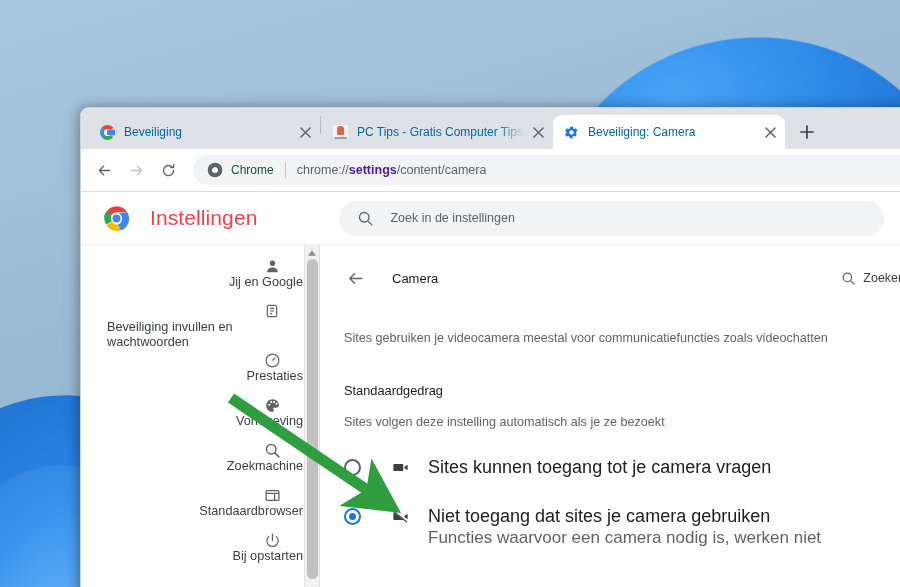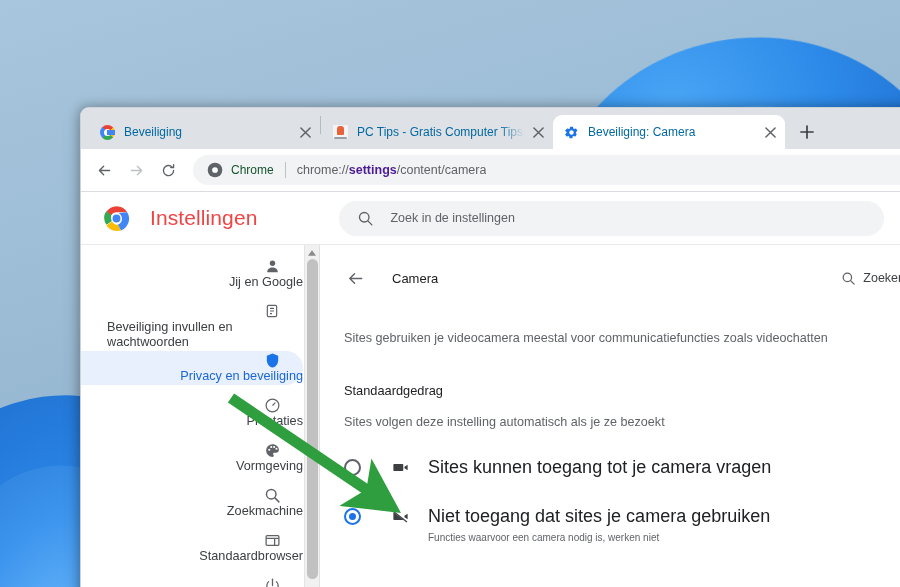--- a/index.html
+++ b/index.html
@@ -257,21 +257,21 @@
   .radio.checked::after {
     content:""; position:absolute; inset: 3px; border-radius:50%; background:#1a73e8;
   }
   .radio-ico {
     width: 20px; height: 20px; flex:none; color:#3c4043;
     margin-left: 29px; margin-top: 0px;
     display:flex; align-items:center; justify-content:center;
   }
   .radio-txt { margin-left: 18px; min-width:0; }
   .radio-label { font-size: 18px; color: #202124; line-height: 18px; }
-  .radio-sublabel { font-size: 10px; color: #5f6368; margin-top: 3px; line-height: 17px; }
+  .radio-sublabel { font-size: 17px; color: #5f6368; margin-top: 3px; line-height: 17px; }
 
   
   #green-arrow { position: absolute; left: 0; top: 0; width: 900px; height: 587px;
      pointer-events: none; }
 </style>
 </head>
 <body>
 
 <div id="wallpaper">
   <div class="bloom-tr"></div>
@@ -403,28 +403,20 @@
       <div class="nav-item two-line">
         <span class="nav-icon">
           <svg width="16" height="16" viewBox="0 0 24 24" fill="none" stroke="currentColor" stroke-width="1.8">
             <rect x="5" y="3.5" width="14" height="17" rx="2"></rect>
               <path d="M9 8h6M9 12h6M9 16h3"></path>
           </svg>
         </span>
         <span class="nav-label">Beveiliging invullen en wachtwoorden</span>
       </div>
 
-      <div class="nav-item active">
-        <span class="nav-icon">
-          <svg width="17" height="17" viewBox="0 0 24 24" fill="currentColor">
-              <path d="M12 2 20 5.2v6.3c0 5-3.4 9.3-8 10.5-4.6-1.2-8-5.5-8-10.5V5.2z"></path>
-            </svg>
-        </span>
-        <span class="nav-label">Privacy en beveiliging</span>
-      </div>
 
       <div class="nav-item">
         <span class="nav-icon">
           <svg width="17" height="17" viewBox="0 0 24 24" fill="none" stroke="currentColor" stroke-width="1.7">
               <circle cx="12" cy="12" r="9"></circle>
               <path d="M12 12 L16 8"></path>
             </svg>
         </span>
         <span class="nav-label">Prestaties</span>
       </div>

